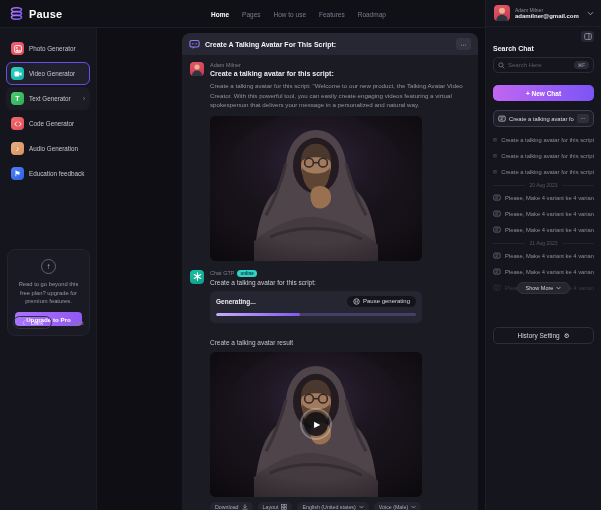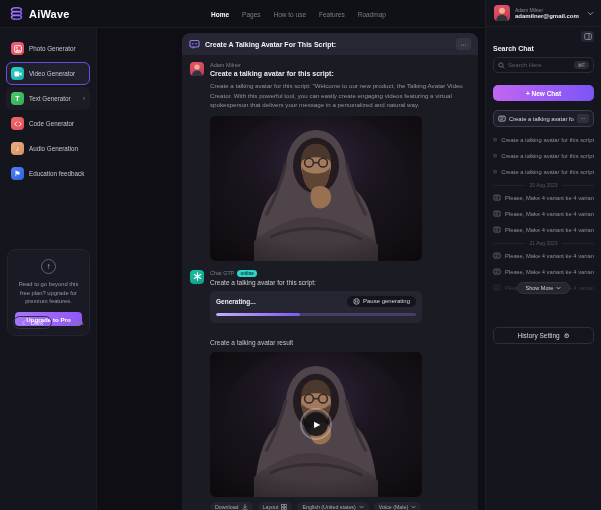--- a/index.html
+++ b/index.html
@@ -185,21 +185,21 @@
   <div class="logo">
     <span>
       <svg width="15" height="15" viewBox="0 0 24 24">
         <g fill="none" stroke="url(#coil)" stroke-width="2.6">
           <ellipse cx="12" cy="6" rx="8" ry="3.2"></ellipse>
           <ellipse cx="12" cy="12" rx="8" ry="3.2"></ellipse>
           <ellipse cx="12" cy="18" rx="8" ry="3.2"></ellipse>
         </g>
       </svg>
     </span>
-    <span class="logo-text">AiWave</span>
+    <span class="logo-text">Pause</span>
   </div>
   <div class="nav">
     <span class="nav-link active">Home</span>
     <span class="nav-link">Pages</span>
     <span class="nav-link">How to use</span>
     <span class="nav-link">Features</span>
     <span class="nav-link">Roadmap</span>
   </div>
 </div>
 

